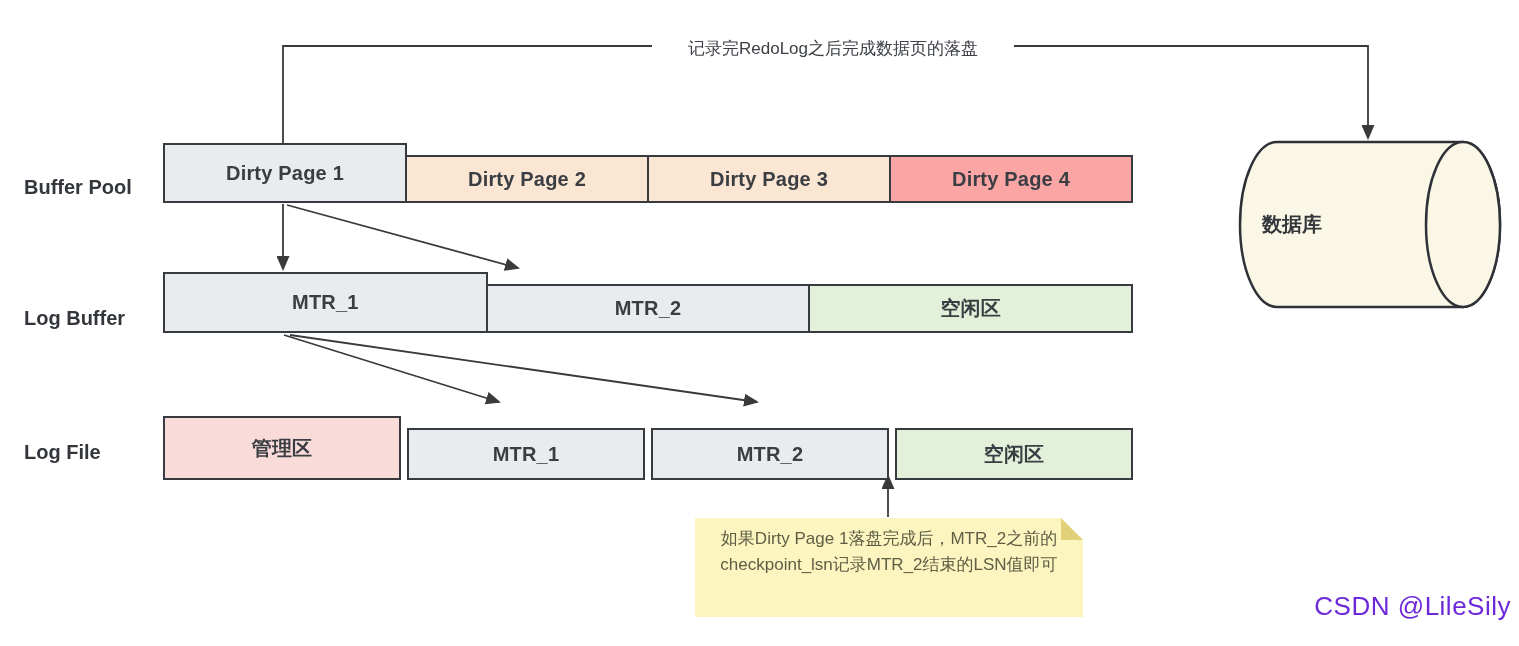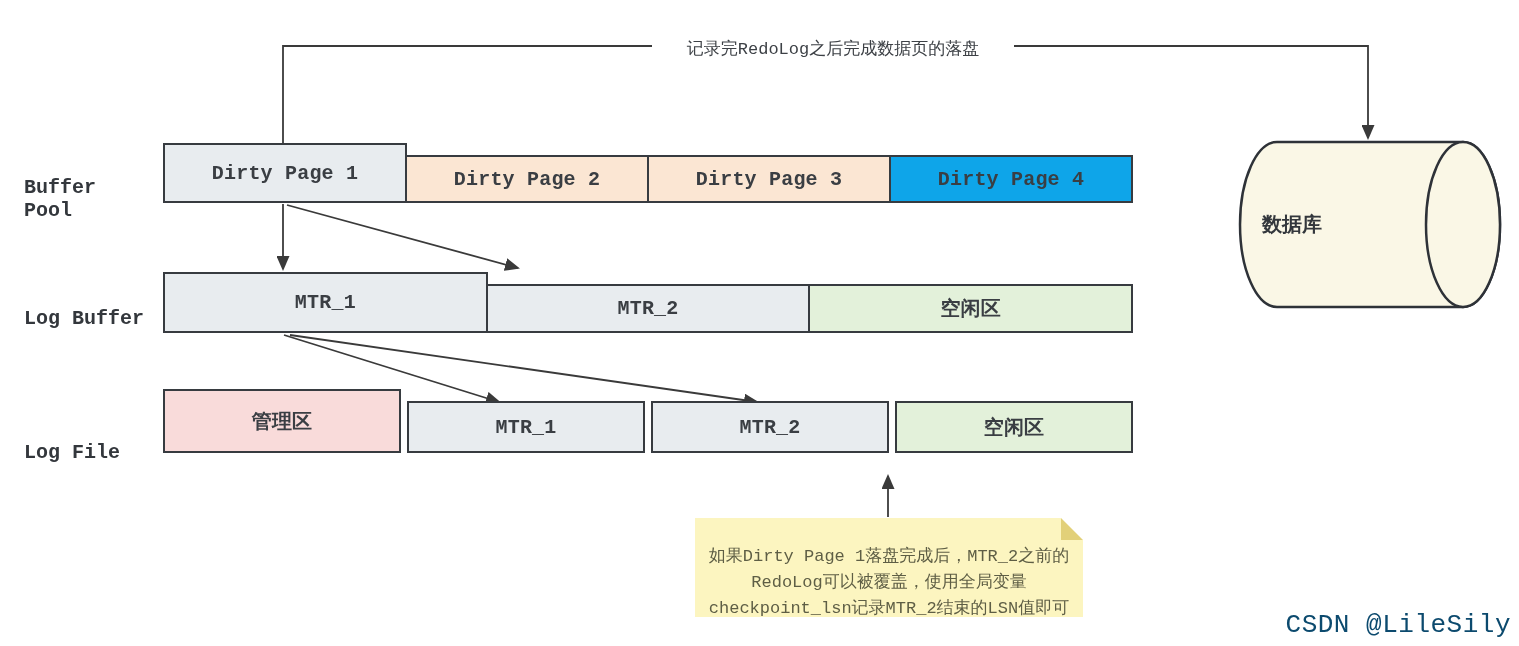--- a/index.html
+++ b/index.html
@@ -1,18 +1,18 @@
 <!DOCTYPE html>
 <html><head>
 <meta charset="utf-8">
 <style>
   html,body{margin:0;padding:0;background:#ffffff;}
   #canvas{
     position:relative;width:1519px;height:646px;background:#ffffff;
-    font-family:Liberation Mono, monospace;overflow:hidden;
+    font-family:Liberation Sans, sans-serif;overflow:hidden;
   }
   
   #wires{position:absolute;left:0;top:0;width:1519px;height:646px;z-index:1;}
   
   .row-label{
     position:absolute;left:24px;width:130px;text-align:left;
     font-size:20px;font-weight:700;color:#33373c;z-index:2;margin-top:16px;
   }
   
   .box-row{position:absolute;left:163px;width:970px;display:flex;z-index:2;}
@@ -29,32 +29,32 @@
     font-size:17px;color:#3d4146;white-space:nowrap;
   }
   
   .db-label{
     position:absolute;left:1262px;top:211px;width:170px;text-align:left;
     font-size:20px;font-weight:700;color:#33373c;z-index:2;
   }
   
   .note{
     position:absolute;left:695px;top:518px;width:388px;height:99px;z-index:2;
-    box-sizing:border-box;padding-top:26px;
+    box-sizing:border-box;padding-top:8px;
     text-align:center;font-size:17px;line-height:26px;color:#5e5e45;
   }
   .note::before{
     content:"";position:absolute;top:0;right:0;width:0;height:0;
     border-style:solid;border-width:0 22px 22px 0;
     border-color:#ffffff #ffffff #e2d079 #e2d079;
   }
   
   .watermark{
-    position:absolute;right:8px;bottom:6px;z-index:2;
-    font-size:26px;color:#0c4a6e;letter-spacing:.5px;
+    position:absolute;right:8px;bottom:24px;z-index:2;
+    font-size:26px;color:#6d28d9;letter-spacing:.5px;
   }
 </style>
 </head>
 <body>
 
 <div id="canvas">
 
   <svg id="wires" viewBox="0 0 1519 646" xmlns="http://www.w3.org/2000/svg">
     <defs>
       <marker id="ah" markerUnits="userSpaceOnUse" markerWidth="15" markerHeight="13" refX="13" refY="6.5" orient="auto">
@@ -83,39 +83,38 @@
   <div class="flow-caption">记录完RedoLog之后完成数据页的落盘</div>
 
   <div class="row-label" style="top:160px;">Buffer Pool</div>
   <div class="row-label" style="top:291px;">Log Buffer</div>
   <div class="row-label" style="top:425px;">Log File</div>
 
   <div class="box-row" style="top:143px;height:60px;">
     <div class="cell" style="background-color: rgb(232, 236, 239);">Dirty Page 1</div>
     <div class="cell" style="background-color: rgb(251, 230, 211);">Dirty Page 2</div>
     <div class="cell" style="background-color: rgb(251, 230, 211);">Dirty Page 3</div>
-    <div class="cell" style="background-color: #0ea5e9;">Dirty Page 4</div>
+    <div class="cell" style="background-color: #fca5a5;">Dirty Page 4</div>
   </div>
 
   <div class="box-row" style="top:272px;height:61px;">
     <div class="cell" style="background-color: rgb(232, 236, 239);">MTR_1</div>
     <div class="cell" style="background-color: rgb(232, 236, 239);">MTR_2</div>
     <div class="cell" style="background-color: rgb(227, 241, 218);">空闲区</div>
   </div>
 
-  <div class="box-row" style="top:389px;height:64px;gap:8px;">
+  <div class="box-row" style="top:416px;height:64px;gap:8px;">
     <div class="cell" style="background-color: rgb(249, 219, 218);">管理区</div>
     <div class="cell" style="background-color: rgb(232, 236, 239);">MTR_1</div>
     <div class="cell" style="background-color: rgb(232, 236, 239);">MTR_2</div>
     <div class="cell" style="background-color: rgb(227, 241, 218);">空闲区</div>
   </div>
 
   <div class="db-label">数据库</div>
 
   <div class="note" style="background-color: rgb(252, 245, 192);">
     <div>如果Dirty Page 1落盘完成后，MTR_2之前的</div>
-    <div>RedoLog可以被覆盖，使用全局变量</div>
     <div>checkpoint_lsn记录MTR_2结束的LSN值即可</div>
   </div>
 
   <div class="watermark">CSDN @LileSily</div>
 
 </div>
 
 </body></html>

